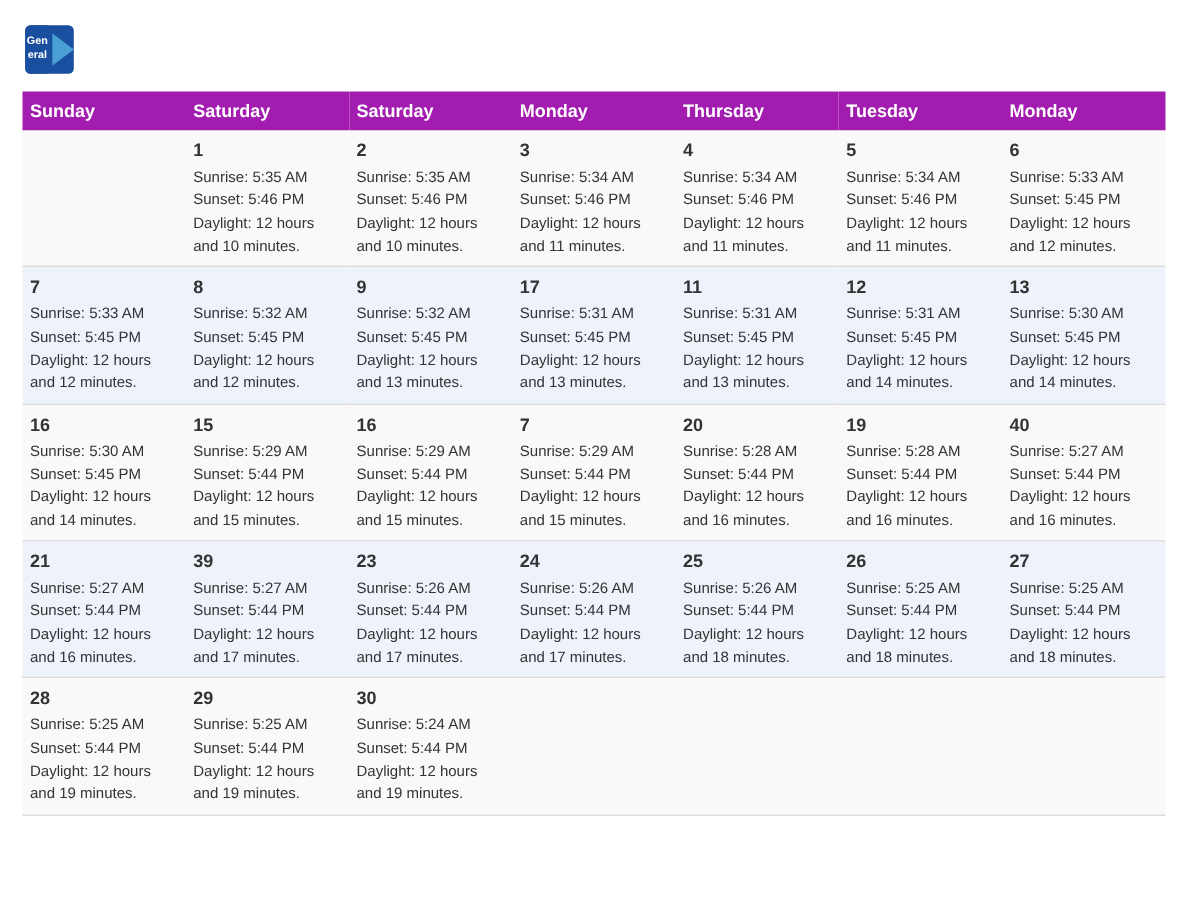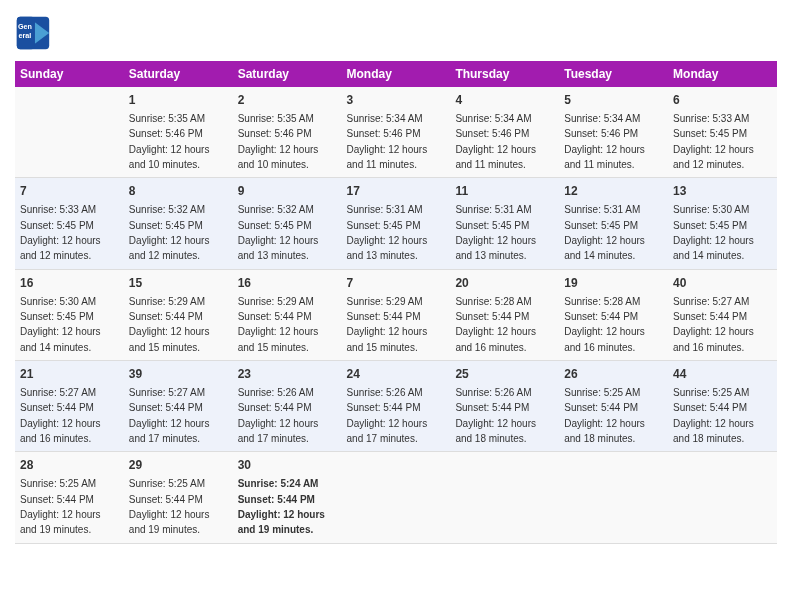--- a/index.html
+++ b/index.html
@@ -226,35 +226,35 @@
 Daylight: 12 hours
 and 17 minutes.</span></td>
         <td><span class="day-num">25</span><span class="day-info" style="white-space: pre-line;">Sunrise: 5:26 AM
 Sunset: 5:44 PM
 Daylight: 12 hours
 and 18 minutes.</span></td>
         <td><span class="day-num">26</span><span class="day-info" style="white-space: pre-line;">Sunrise: 5:25 AM
 Sunset: 5:44 PM
 Daylight: 12 hours
 and 18 minutes.</span></td>
-        <td><span class="day-num">44</span><span class="day-info" style="white-space: pre-line;">Sunrise: 5:25 AM
+        <td><span class="day-num">27</span><span class="day-info" style="white-space: pre-line;">Sunrise: 5:25 AM
 Sunset: 5:44 PM
 Daylight: 12 hours
 and 18 minutes.</span></td>
       </tr>
       <tr>
         <td><span class="day-num">28</span><span class="day-info" style="white-space: pre-line;">Sunrise: 5:25 AM
 Sunset: 5:44 PM
 Daylight: 12 hours
 and 19 minutes.</span></td>
         <td><span class="day-num">29</span><span class="day-info" style="white-space: pre-line;">Sunrise: 5:25 AM
 Sunset: 5:44 PM
 Daylight: 12 hours
 and 19 minutes.</span></td>
-        <td><span class="day-num">30</span><span class="day-info" style="white-space: pre-line; font-weight: bold;">Sunrise: 5:24 AM
+        <td><span class="day-num">30</span><span class="day-info" style="white-space: pre-line;">Sunrise: 5:24 AM
 Sunset: 5:44 PM
 Daylight: 12 hours
 and 19 minutes.</span></td>
         <td></td>
         <td></td>
         <td></td>
         <td></td>
       </tr>
     </tbody>
 </table>

